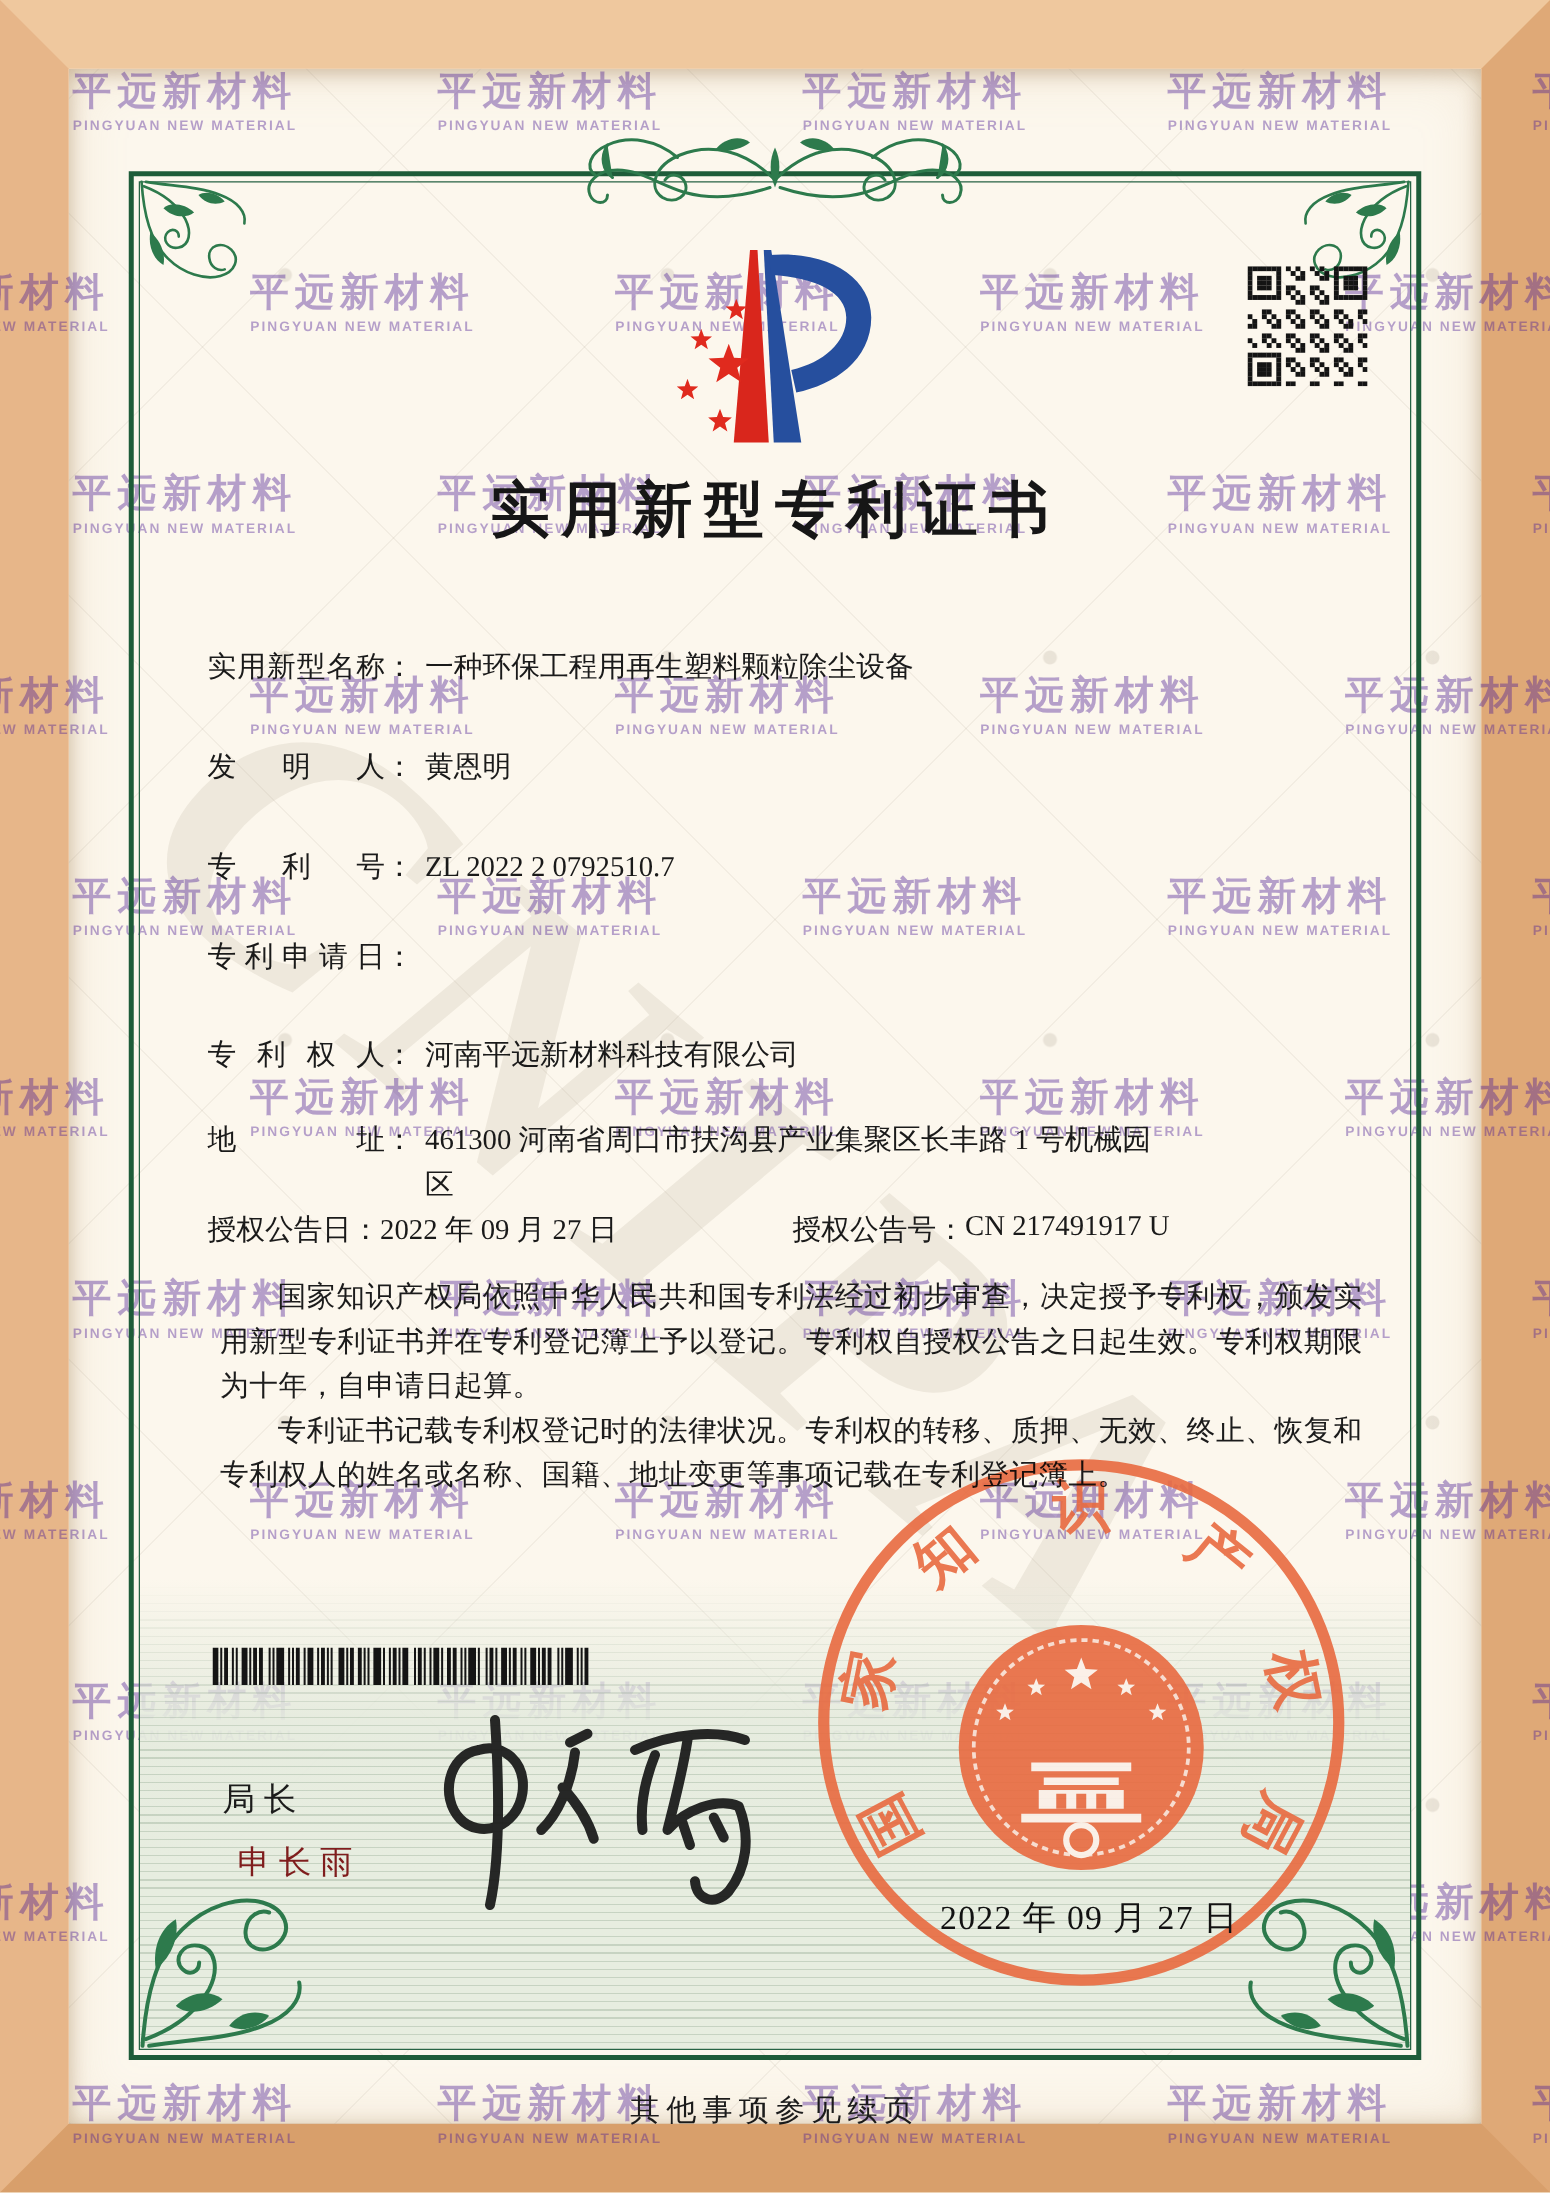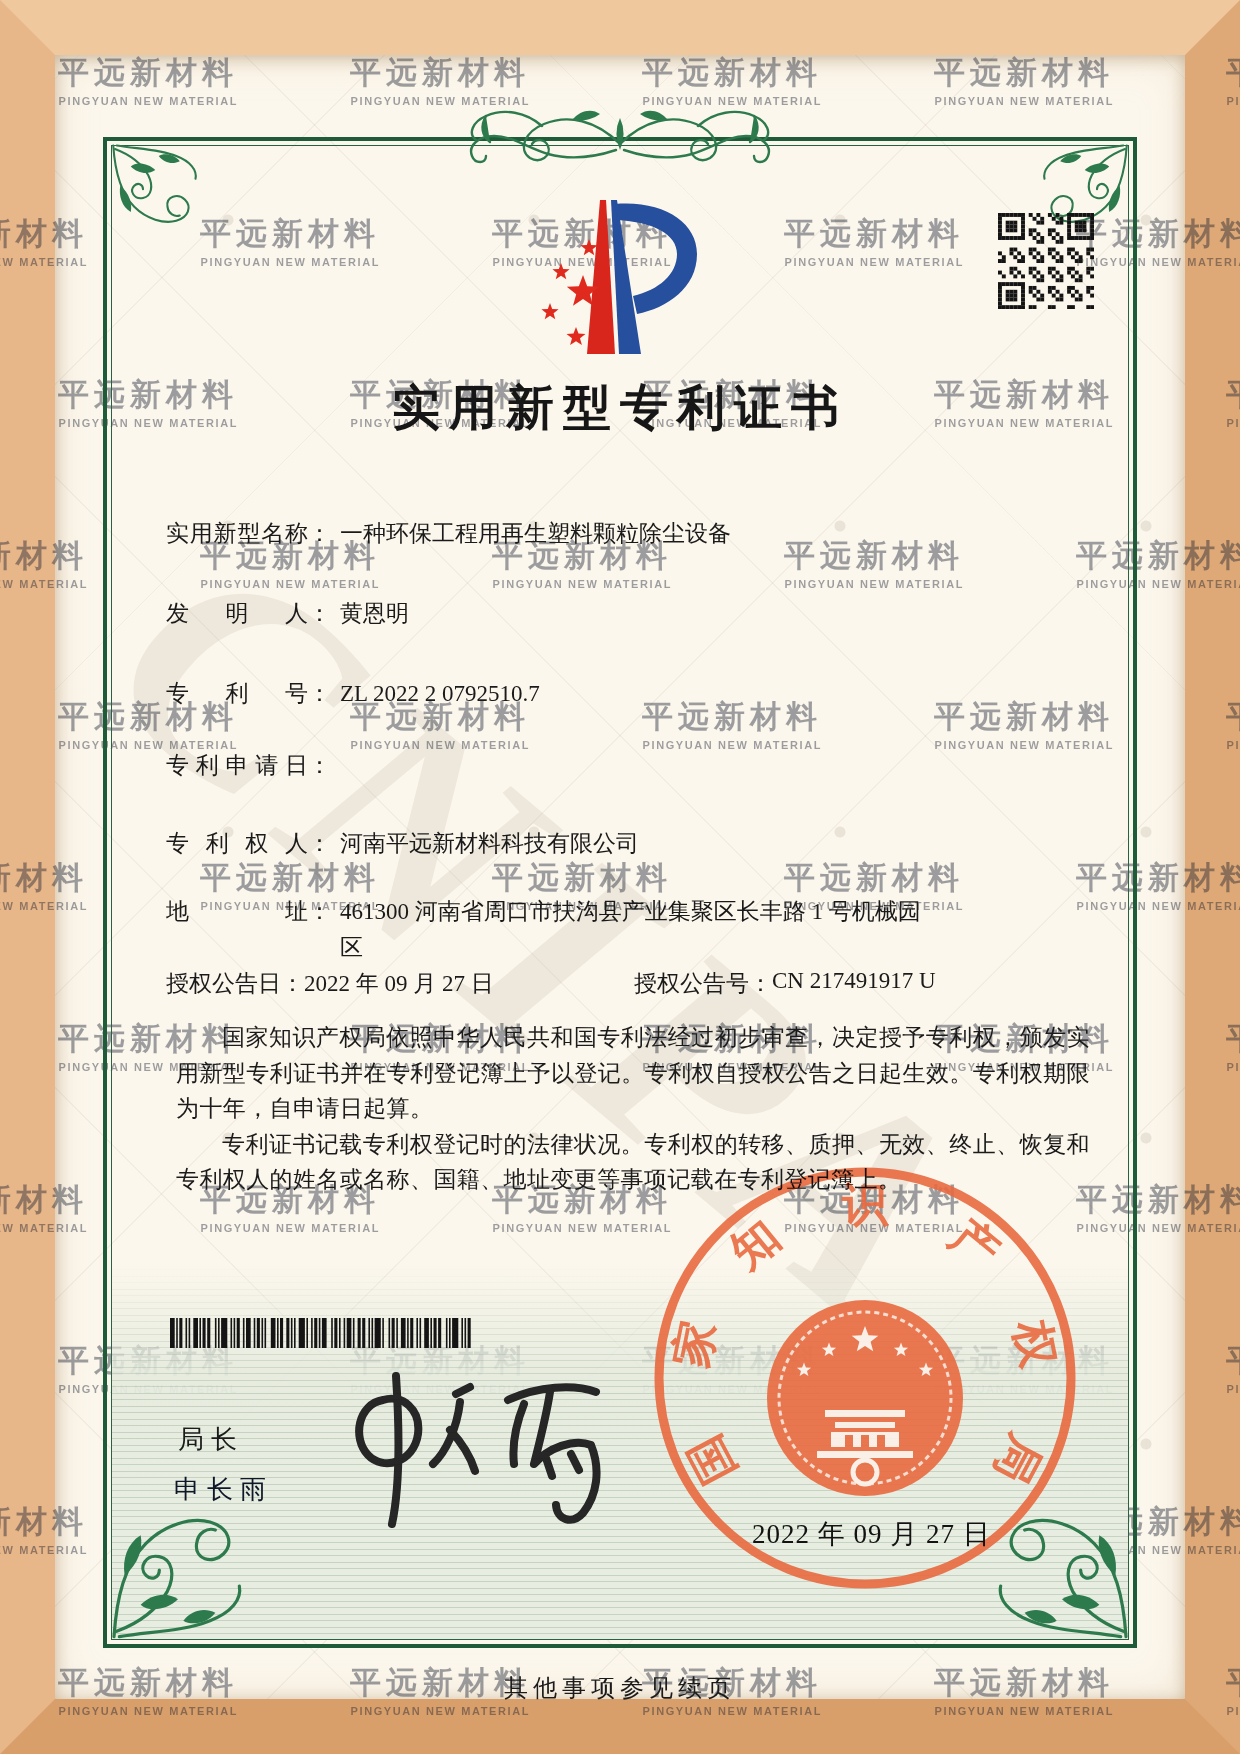--- a/index.html
+++ b/index.html
@@ -13,21 +13,21 @@
   .paper{position:absolute;inset:55px;background:#fcf7ed;z-index:2;
          box-shadow:inset 0 3px 16px rgba(140,100,55,.40), inset 0 0 46px rgba(205,175,125,.22);}
   .lattice{position:absolute;inset:0;pointer-events:none;
     background-image:
       radial-gradient(circle, rgba(158,146,128,.20) 0 5px, rgba(158,146,128,0) 6px),
       repeating-linear-gradient(45deg, rgba(158,146,128,.10) 0 1.2px, transparent 1.2px 216px),
       repeating-linear-gradient(-45deg, rgba(158,146,128,.10) 0 1.2px, transparent 1.2px 216px);
     background-size:306px 306px, auto, auto;background-position:20px 12px,0 0,0 0;}
   
   .wm-layer{position:absolute;inset:0;z-index:4;pointer-events:none;}
-  .wm{position:absolute;color:#0f172a;opacity:.40;text-align:right;white-space:nowrap;
+  .wm{position:absolute;color:#4c1d95;opacity:.40;text-align:center;white-space:nowrap;
       font-family:"Liberation Sans","DejaVu Sans",sans-serif;}
   .wm-cn{font-size:31px;font-weight:bold;letter-spacing:5px;}
   .wm-en{font-size:11px;font-weight:bold;letter-spacing:1.6px;margin-top:1px;}
   .ghost{position:absolute;left:215px;top:430px;z-index:3;pointer-events:none;
          font-size:295px;font-weight:bold;font-style:italic;letter-spacing:28px;
          color:rgba(183,174,156,.20);transform:rotate(40deg);transform-origin:0 0;}
   
   .gborder{position:absolute;left:103px;top:137px;width:1034px;height:1511px;box-sizing:border-box;
            border:4.5px solid #1e5c39;z-index:5;}
   .gborder .inner-line{position:absolute;inset:4px;border:1.6px solid #266344;pointer-events:none;}
@@ -52,21 +52,21 @@
   .fvalue{width:602px;}
   .grant-row{position:absolute;left:166px;top:968px;width:930px;display:flex;font-size:23px;color:#1a1a1a;}
   .gpair{display:flex;white-space:nowrap;}
   .gpair.right{position:absolute;left:468px;top:0;}
   .paras{position:absolute;left:176px;top:1020px;width:914px;font-size:23px;line-height:35.5px;
          color:#1b1b1b;text-align:justify;letter-spacing:.4px;}
   .paras p{margin:0;text-indent:2em;}
   .barcode{position:absolute;left:170px;top:1318px;}
   .director-title{position:absolute;left:178px;top:1422px;font-size:26px;letter-spacing:7px;color:#1b1b1b;
          font-family:"Liberation Sans","DejaVu Sans",sans-serif;}
-  .director-name{position:absolute;left:174px;top:1472px;font-size:26px;letter-spacing:7px;color:#0f172a;
+  .director-name{position:absolute;left:190px;top:1472px;font-size:26px;letter-spacing:7px;color:#7f1d1d;
          font-family:"Liberation Sans","DejaVu Sans",sans-serif;}
   .signature{position:absolute;left:338px;top:1362px;z-index:8;}
   .seal{position:absolute;left:645px;top:1158px;z-index:8;mix-blend-mode:multiply;opacity:.90;}
   .seal-date{position:absolute;left:752px;top:1516px;z-index:9;font-size:27px;letter-spacing:1px;color:#121212;}
   .page-indicator{position:absolute;left:0;width:100%;top:1605px;text-align:center;
          font-size:22px;letter-spacing:2px;color:#1b1b1b;z-index:7;}
   .continuation{position:absolute;left:0;width:100%;top:1672px;text-align:center;
          font-size:24px;letter-spacing:5px;color:#1b1b1b;z-index:7;}
 </style>
 </head>

